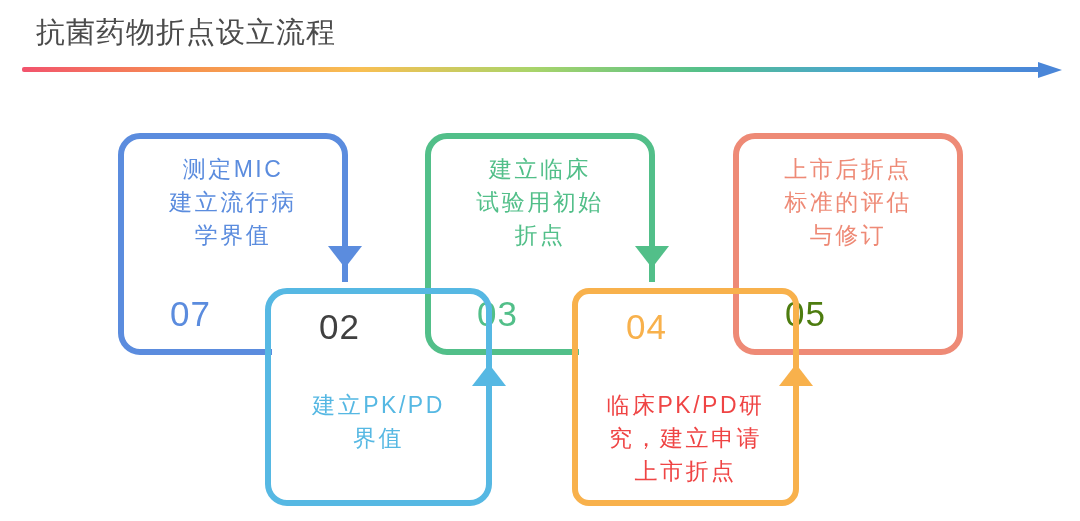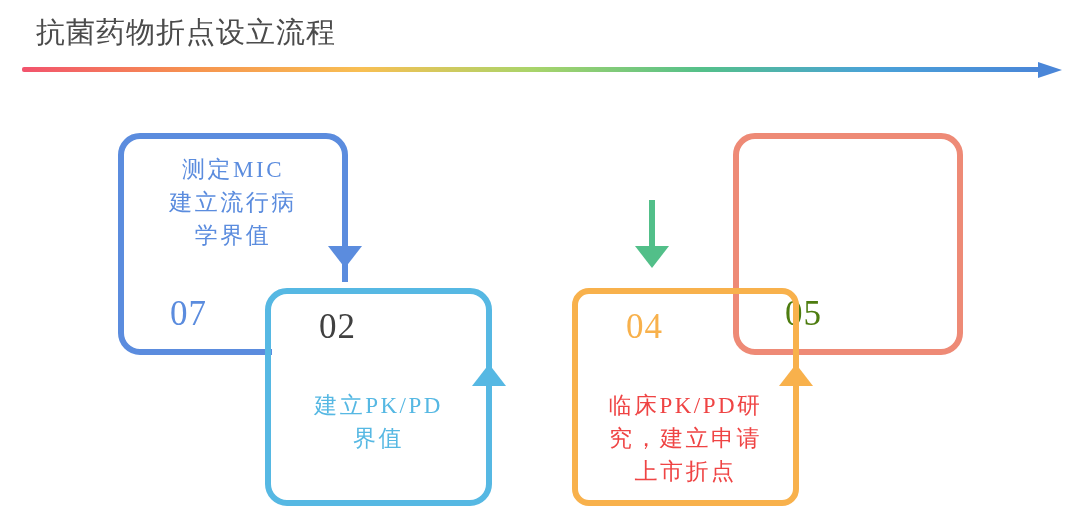--- a/index.html
+++ b/index.html
@@ -2,21 +2,21 @@
 <html><head>
 <meta charset="utf-8">
 <style>
   * { box-sizing: border-box; margin: 0; padding: 0; }
   html, body {
     width: 1080px; height: 521px;
     background: #ffffff;
     font-family: "Liberation Sans", "DejaVu Sans", sans-serif;
     overflow: hidden;
   }
-  #stage { position: relative; width: 1080px; height: 521px; background:#fff;font-family:Liberation Serif, serif; }
+  #stage { position: relative; width: 1080px; height: 521px; background:#fff; }
 
   
   .title {
     position: absolute; left: 36px; top: 14px;
     font-size: 29px; line-height: 36px;
     color: #4b4b4b; letter-spacing: 1px;
     white-space: nowrap;
   }
   .rule-wrap {
     position: absolute; left: 22px; top: 62px;
@@ -113,22 +113,31 @@
     <div class="rule-head" style="border-left-color: rgb(74, 134, 216);"></div>
   </div>
 
   <div class="box top-box" id="box1" style="border-color: rgb(91, 140, 222);">
     <div class="lines" style="color: rgb(91, 140, 222);">测定MIC
 建立流行病
 学界值</div>
     <div class="num" style="color: rgb(91, 140, 222);">07</div>
   </div>
 
+  <div class="box top-box" id="box3" style="border-color: rgb(82, 191, 137);">
+    <div class="lines" style="color: rgb(82, 191, 137);">建立临床
+试验用初始
+折点</div>
+    <div class="num" style="color: rgb(82, 191, 137);">03</div>
+  </div>
 
   <div class="box top-box" id="box5" style="border-color: rgb(238, 138, 118);">
+    <div class="lines" style="color: rgb(238, 138, 118);">上市后折点
+标准的评估
+与修订</div>
     <div class="num" style="color: #4d7c0f;">05</div>
   </div>
 
   <div class="mask" style="left:272px; top:282px; width:80px; height:80px;"></div>
   <div class="mask" style="left:579px; top:282px; width:80px; height:80px;"></div>
 
   <div class="box bot-box" id="box2" style="border-color: rgb(86, 184, 227);">
     <div class="num" style="color: #404040;">02</div>
     <div class="lines" style="color: rgb(86, 184, 227);">建立PK/PD
 界值</div>

